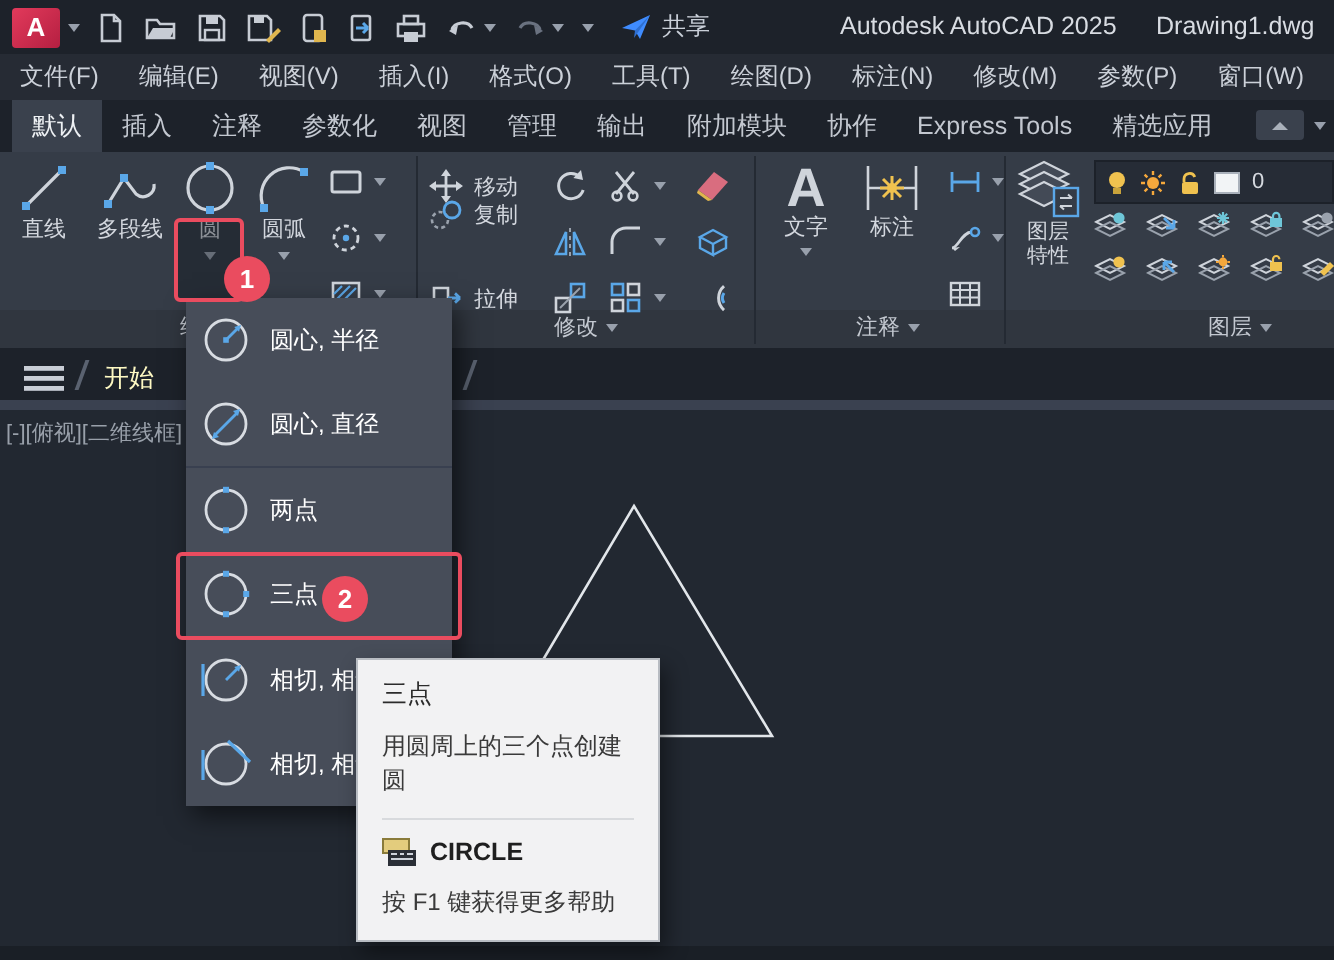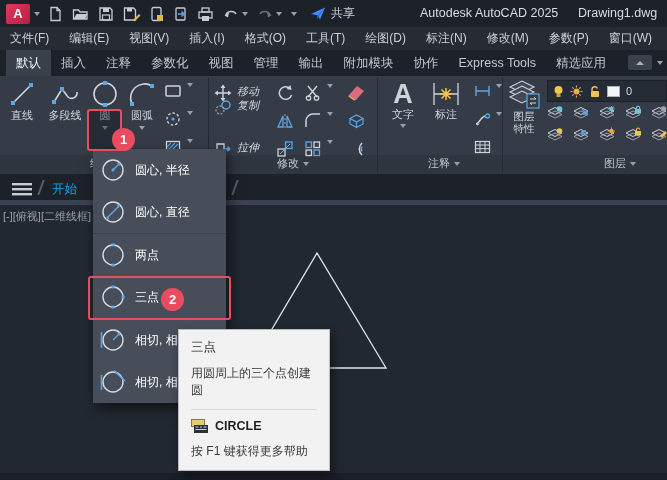--- a/index.html
+++ b/index.html
@@ -24,29 +24,29 @@
   .rtab.active{background:#3a414d;color:#eef1f4;}
   .collapse-ctl{position:absolute;right:10px;top:5px;display:flex;align-items:center;gap:5px;}
   .collapse-box{width:24px;height:15px;background:#3a414d;border-radius:2px;display:flex;align-items:center;justify-content:center;}
   .caret-up{width:0;height:0;border-left:4px solid transparent;border-right:4px solid transparent;border-bottom:4px solid #aab1bb;}
   
   .ribbon{position:absolute;left:0;top:76px;width:667px;height:98px;background:#353c47;}
   .labelrow{position:absolute;left:0;right:0;bottom:0;height:19px;background:#30363f;}
   .pdiv{position:absolute;top:2px;bottom:2px;width:1px;background:#242a33;}
   .panel-label{position:absolute;bottom:3px;font-size:11px;color:#c3c8d0;display:flex;align-items:center;gap:4px;}
   .tool{position:absolute;display:flex;flex-direction:column;align-items:center;font-size:11px;color:#d3d7de;line-height:13px;}
-  .hrow{position:absolute;display:flex;align-items:flex-start;gap:5px;font-size:11px;color:#d3d7de;font-style:italic;}
+  .hrow{position:absolute;display:flex;align-items:center;gap:5px;font-size:11px;color:#d3d7de;}
   .mini{display:flex;align-items:center;gap:3px;}
   .big-a{font-size:27px;font-weight:bold;color:#cfd4db;line-height:28px;}
   .combo{position:absolute;left:547px;top:4px;width:108px;height:20px;background:#262c36;border:1px solid #1c2129;
          display:flex;align-items:center;gap:6px;padding:0 5px;font-size:11px;color:#d5d9df;}
   .minirow{position:absolute;display:flex;gap:9px;}
   .twoline{font-size:10.5px;line-height:12px;text-align:center;color:#d3d7de;}
   
-  .filetabs{position:absolute;left:0;top:174px;width:667px;height:31px;background:#1d222a;font-size:12.5px;color:#0ea5e9;}
+  .filetabs{position:absolute;left:0;top:174px;width:667px;height:31px;background:#1d222a;font-size:12.5px;color:#fef9c3;}
   .ft-strip{position:absolute;left:0;bottom:0;width:667px;height:5px;background:#3a4150;}
   .slash{position:absolute;top:6px;width:2px;height:15px;background:#5a6270;transform:skewX(-20deg);}
   
   .canvas{position:absolute;left:0;top:205px;width:667px;height:275px;background:#222831;}
   .vpctl{position:absolute;left:3px;top:4px;font-size:11px;color:#99a0aa;white-space:nowrap;}
   .statusedge{position:absolute;left:0;bottom:0;width:667px;height:7px;background:#1a1f26;}
   
   .dropdown{position:absolute;left:93px;top:149px;width:133px;background:#474d59;z-index:20;
             box-shadow:3px 5px 12px rgba(0,0,0,.55);}
   .dd-item{height:42px;display:flex;align-items:center;gap:8px;padding-left:6px;font-size:12px;color:#ffffff;white-space:nowrap;}

